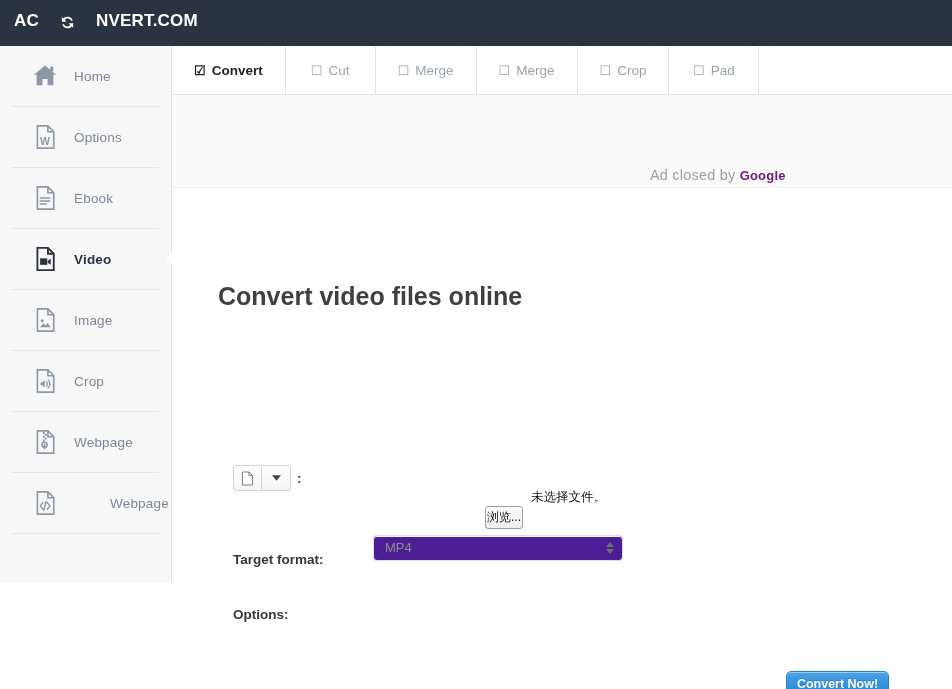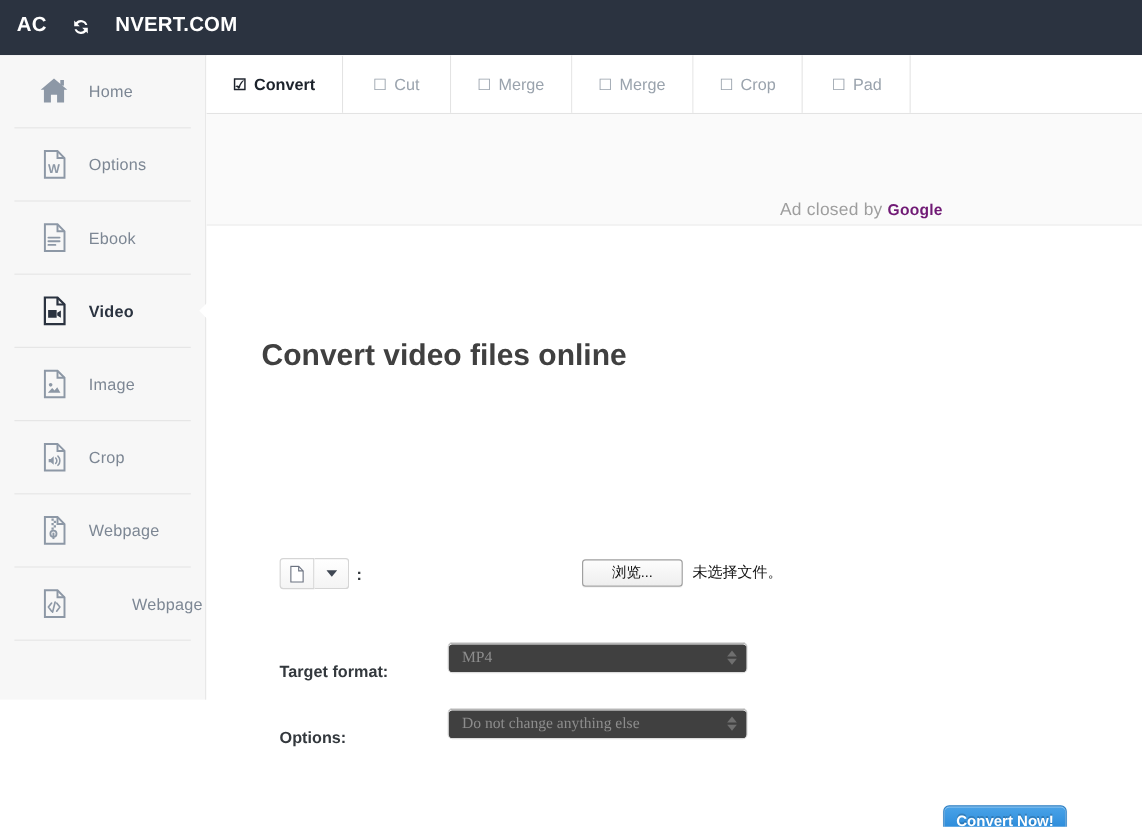--- a/index.html
+++ b/index.html
@@ -162,43 +162,43 @@
   .colon { font-size: 13.5px; color: #33383d; margin-left: 6px; font-weight: bold; }
 
   .file-input {
     position: absolute; left: 313px; top: 278px;
     display: flex; align-items: center;
     font-size: 12px; color: #1a1a1a;
   }
   .browse-btn {
     font-family: "Liberation Sans", sans-serif;
     font-size: 12px;
-    padding: 2px 24px;
+    padding: 2px 1px;
     border: 1px solid #a0a0a0;
     border-radius: 3px;
     background: linear-gradient(#fdfdfd, #eeeeee);
     color: #111;
     cursor: pointer;
     box-shadow: 0 1px 0 rgba(0,0,0,.04);
+    margin-top: 40px;
   }
   .file-none { margin-left: 8px; font-size: 12.5px; color: #111; }
 
   .select-wrap { position: relative; }
   .fake-select {
     width: 250px; height: 26px;
-    background: #404040;
+    background: #4c1d95;
     border: 1px solid #dddddd;
     border-radius: 4px;
     display: flex; align-items: center;
     padding: 0 24px 0 11px;
     font-size: 13px;
     color: #8d8d8d;
     cursor: pointer;
     box-shadow: inset 0 1px 0 #fafafa;
-    font-family: Liberation Serif, serif;
   }
   .spinner {
     position: absolute; right: 9px; top: 50%;
     transform: translateY(-50%);
     display: flex; flex-direction: column; align-items: center;
     gap: 2px;
     pointer-events: none;
   }
   .tri-up {
     width: 0; height: 0;
@@ -411,27 +411,18 @@
         </div>
         <span class="spinner">
           <span class="tri-up"></span>
           <span class="tri-down"></span>
         </span>
       </div>
     </div>
 
     <div class="form-row row-opt">
       <span class="row-label">Options:</span>
-      <div class="select-wrap">
-        <div class="fake-select">
-          <span>Do not change anything else</span>
-        </div>
-        <span class="spinner">
-          <span class="tri-up"></span>
-          <span class="tri-down"></span>
-        </span>
-      </div>
     </div>
 
     <div class="convert-btn">Convert Now!</div>
 
   </div>
 </div>
 
 </body></html>

